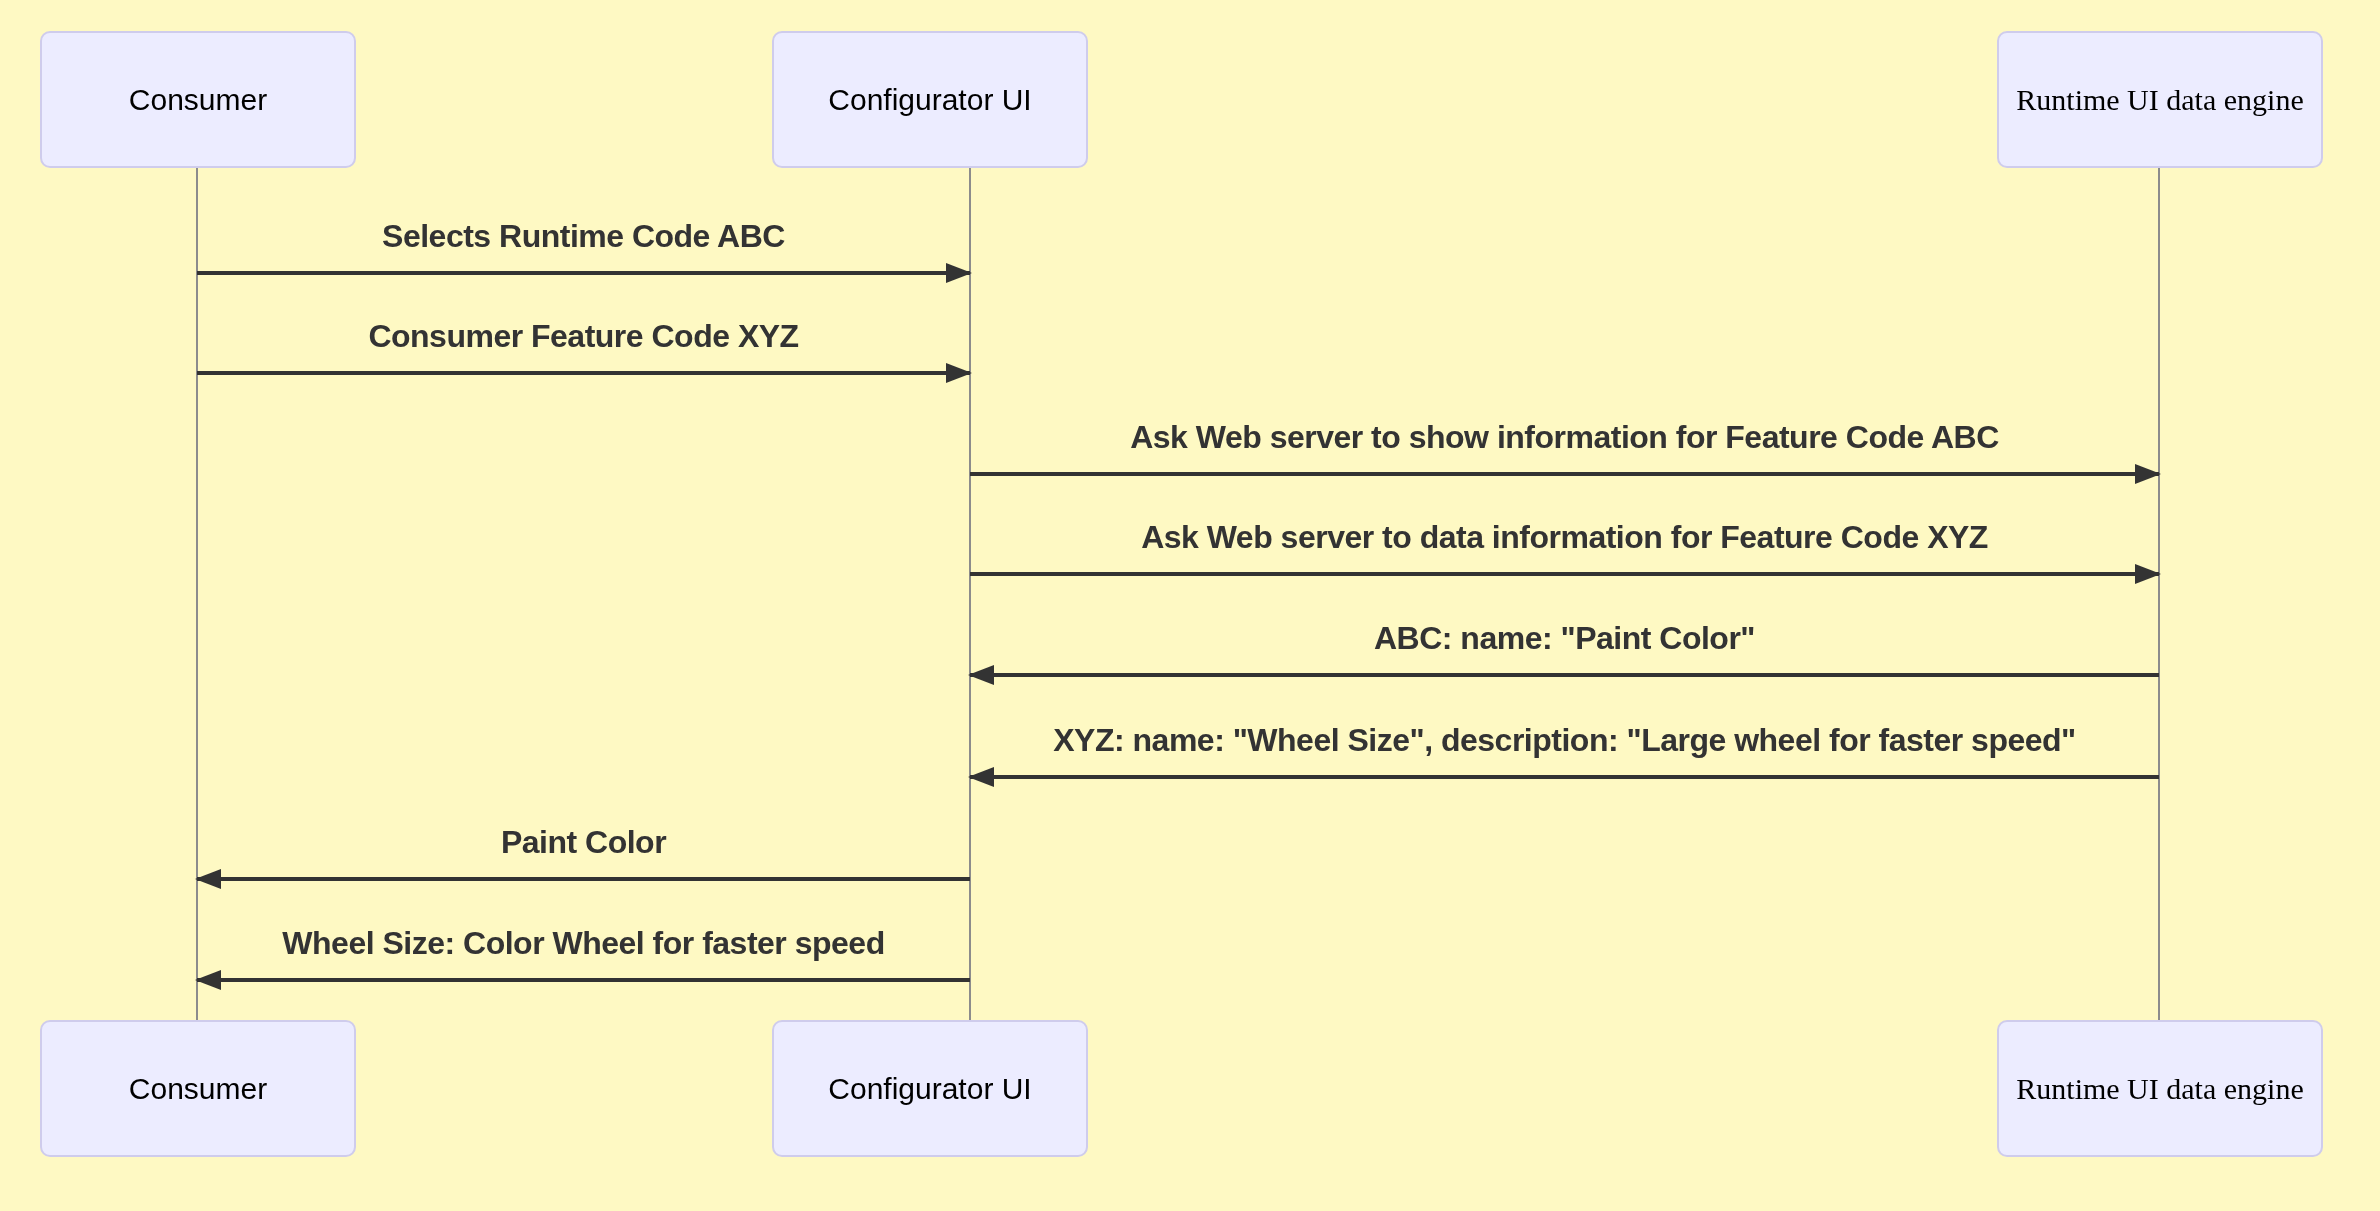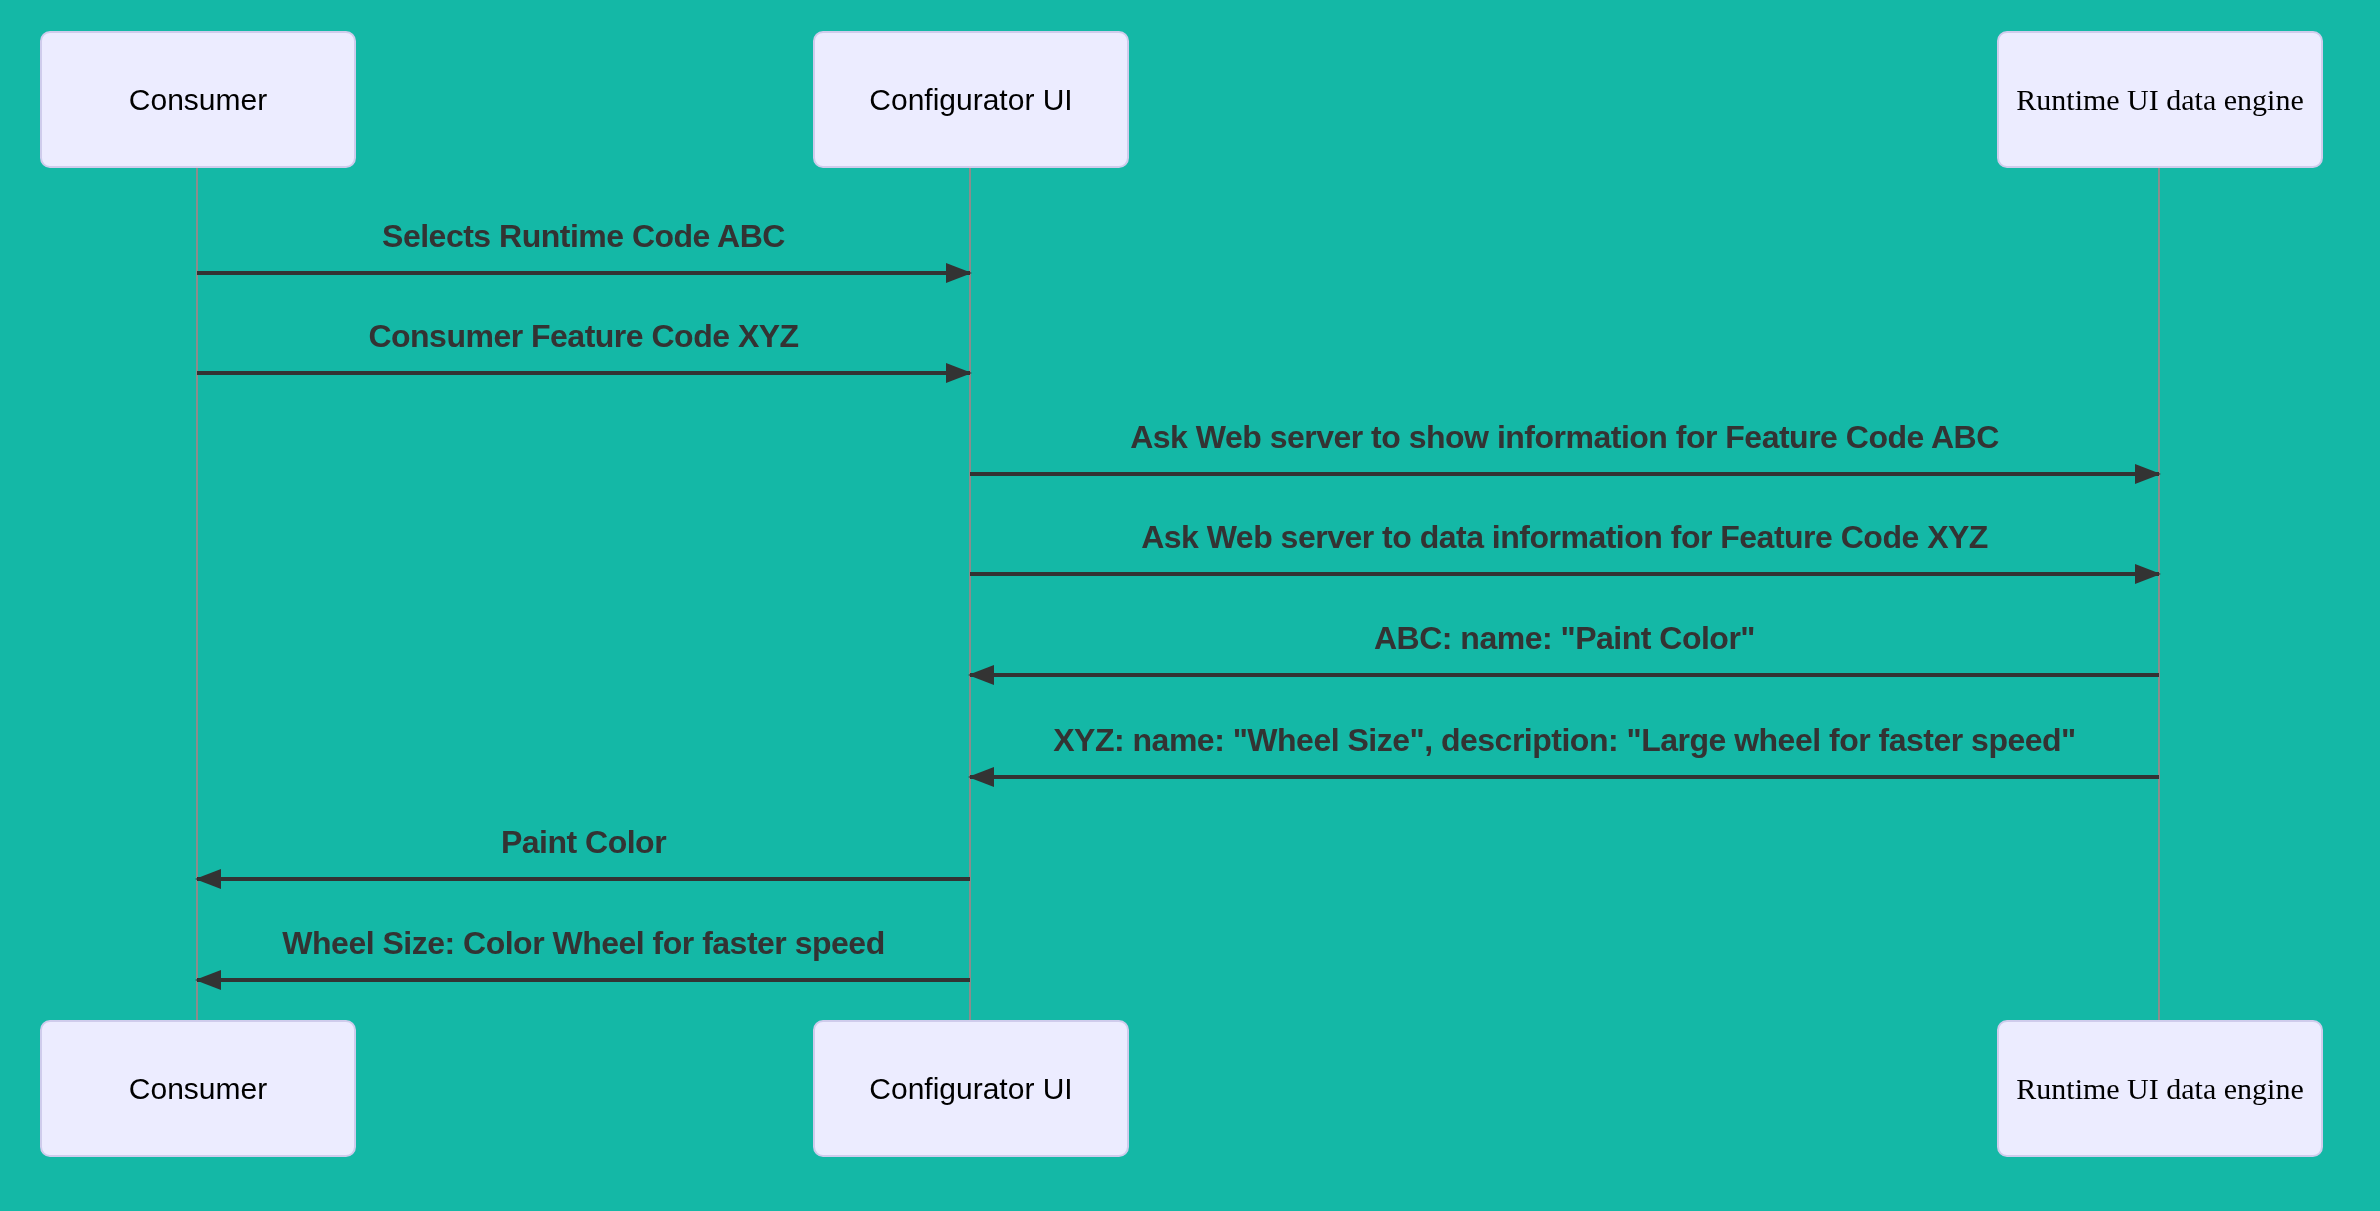--- a/index.html
+++ b/index.html
@@ -5,40 +5,40 @@
   html, body {
     margin: 0;
     padding: 0;
     background: #ffffff;
     font-family: "Liberation Sans", sans-serif;
   }
   .diagram {
     position: relative;
     width: 2380px;
     height: 1211px;
-    background: #14b8a6;
+    background: #fef9c3;
     overflow: hidden;
   }
   
   .actor-box {
     position: absolute;
     height: 137px;
     background: #ECECFF;
     border: 2px solid #CFCCEC;
     border-radius: 10px;
     box-sizing: border-box;
     display: flex;
     align-items: center;
     justify-content: center;
     font-size: 30px;
     color: #000000;
     white-space: nowrap;
   }
   .actor-consumer     { left: 40px;   width: 316px; }
-  .actor-configurator { left: 813px;  width: 316px; }
+  .actor-configurator { left: 772px;  width: 316px; }
   .actor-runtime      { left: 1997px; width: 326px; font-family: Liberation Serif, serif; }
   .row-top    { top: 31px; }
   .row-bottom { top: 1020px; }
   
   .lifeline {
     position: absolute;
     top: 168px;
     height: 852px;
     width: 2px;
     background: #8c8c8c;

